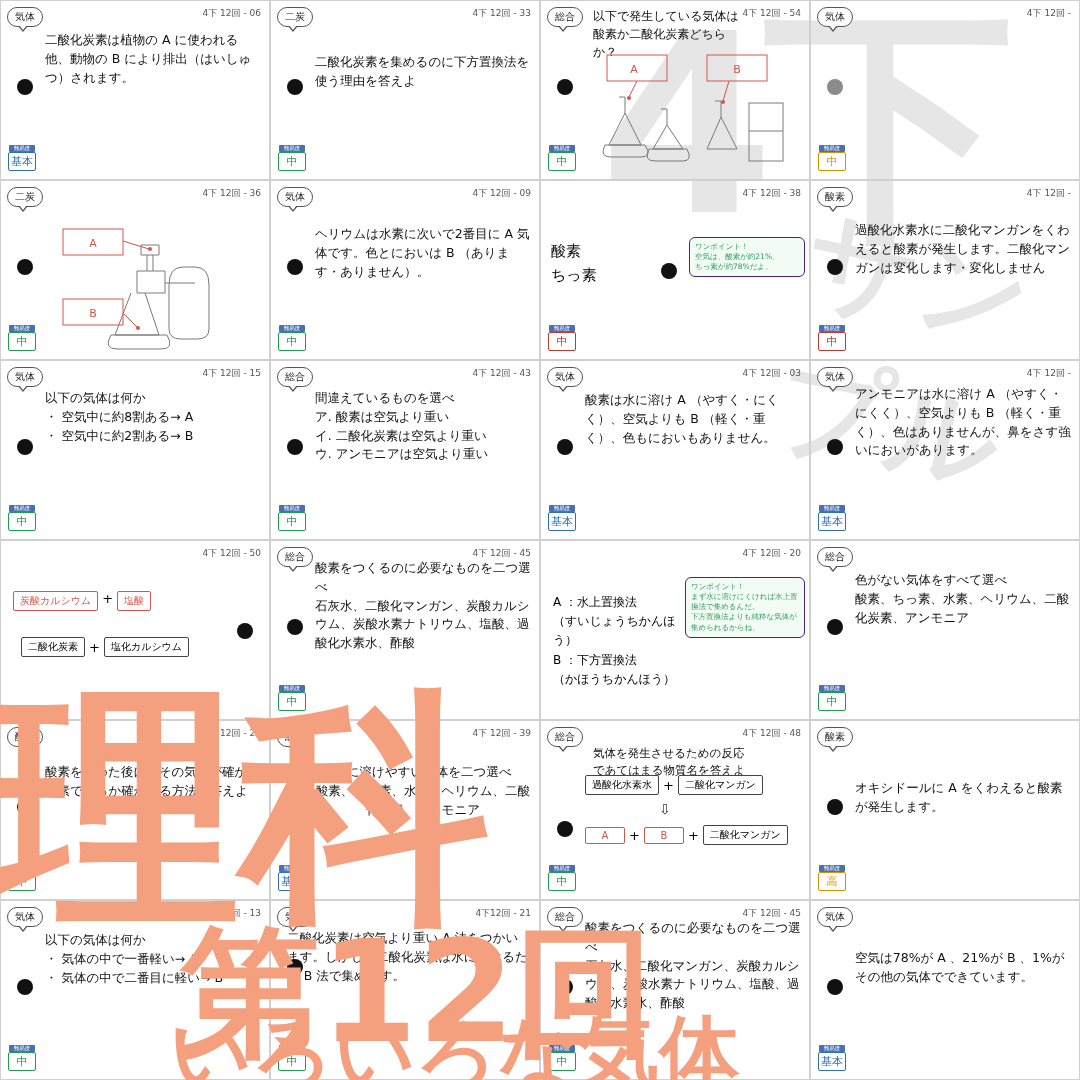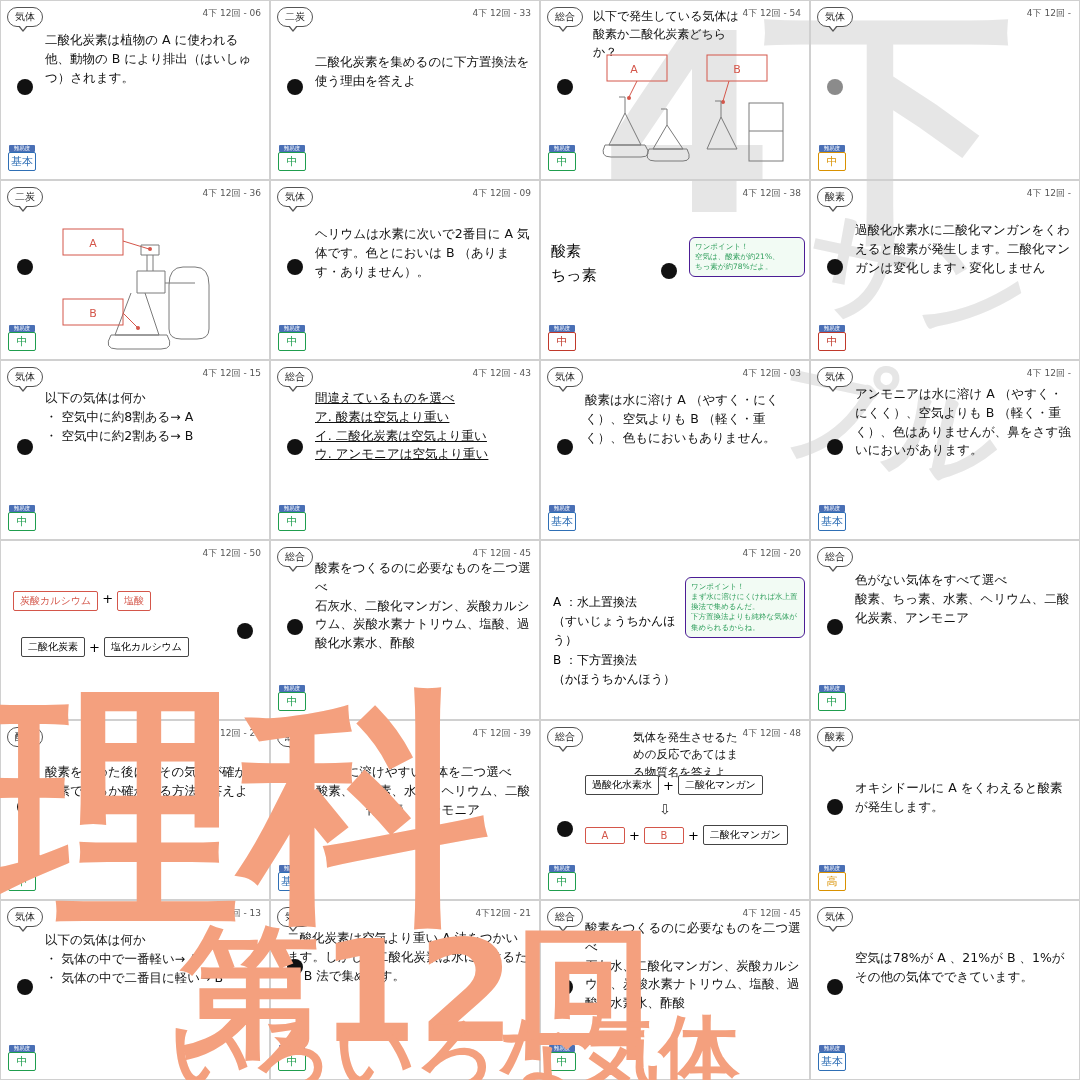--- a/index.html
+++ b/index.html
@@ -207,21 +207,21 @@
     <div class="lvl green">
       <div class="cap">難易度</div>
       <div class="val">中</div>
     </div>
   </div>
 
   <div class="card">
     <div class="tag">総合</div>
     <div class="hdr">4下 12回 - 43</div>
     <div class="bullet"></div>
-    <div class="body" style="top:28px;white-space:pre-line;text-decoration:underline;">間違えているものを選べ
+    <div class="body" style="top:28px;white-space:pre-line;">間違えているものを選べ
 ア. 酸素は空気より重い
 イ. 二酸化炭素は空気より重い
 ウ. アンモニアは空気より重い</div>
     <div class="lvl green">
       <div class="cap">難易度</div>
       <div class="val">中</div>
     </div>
   </div>
 
   <div class="card">
@@ -316,21 +316,21 @@
     <div class="lvl blue">
       <div class="cap">難易度</div>
       <div class="val">基本</div>
     </div>
   </div>
 
   <div class="card">
     <div class="tag">総合</div>
     <div class="hdr">4下 12回 - 48</div>
     <div class="bullet" style="left:16px;top:100px"></div>
-    <div class="body" style="top:8px;left:52px;right:60px;font-size:11.5px;margin-left:40px;">気体を発生させるための反応であてはまる物質名を答えよ</div>
+    <div class="body" style="top:24px;left:52px;right:60px;font-size:11.5px;">気体を発生させるための反応であてはまる物質名を答えよ</div>
     <div style="position:absolute;left:44px;top:54px;display:flex;align-items:center;">
       <span class="chem">過酸化水素水</span>
       <span class="plus">+</span>
       <span class="chem">二酸化マンガン</span>
     </div>
     <div style="position:absolute;left:118px;top:80px;font-size:14px;color:#333;">⇩</div>
     <div style="position:absolute;left:44px;top:104px;display:flex;align-items:center;">
       <span class="chem red" style="width:26px;text-align:center;">A</span>
       <span class="plus">+</span>
       <span class="chem red" style="width:26px;text-align:center;">B</span>

